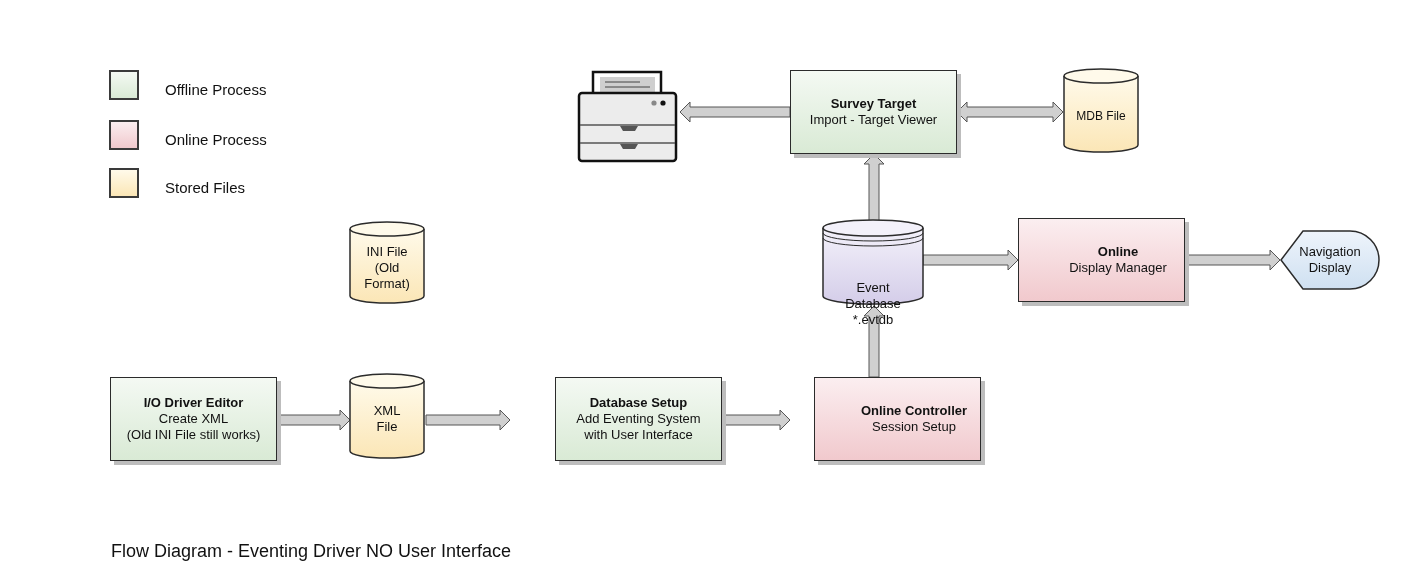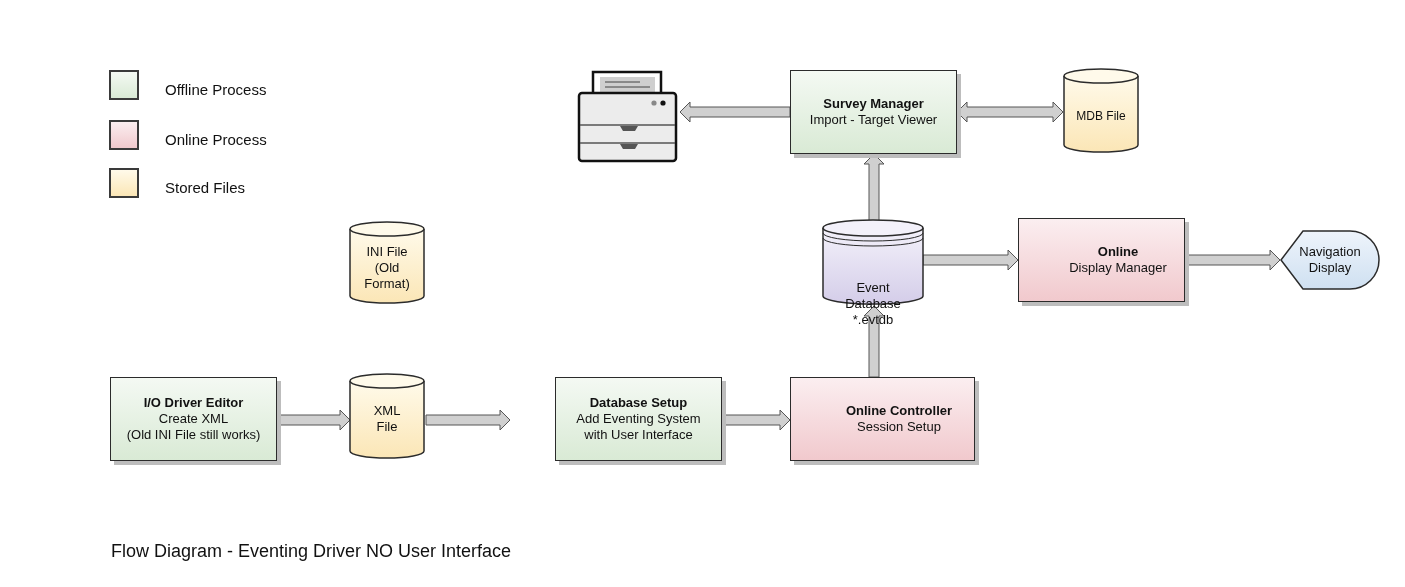--- a/index.html
+++ b/index.html
@@ -122,33 +122,33 @@
   <div>(Old</div>
   <div>Format)</div>
 </div>
 
 <div class="box green" style="left:510px;top:377px;width:167px;height:84px;margin-left:45px;">
   <div class="title">Database Setup</div>
   <div>Add Eventing System</div>
   <div>with User Interface</div>
 </div>
 
-<div class="box pink" style="left:790px;top:377px;width:185px;height:84px;">
+<div class="box pink" style="left:814px;top:377px;width:167px;height:84px;">
   <div class="title">Online Controller</div>
   <div>Session Setup</div>
 </div>
 
 <div class="cyl-text" style="left:823px;top:250px;width:100px;height:48px;margin-top:30px;">
   <div>Event</div>
   <div>Database</div>
   <div>*.evtdb</div>
 </div>
 
 <div class="box green" style="left:790px;top:70px;width:167px;height:84px;">
-  <div class="title">Survey Manager</div>
+  <div class="title">Survey Target</div>
   <div>Import - Target Viewer</div>
 </div>
 
 <div class="cyl-text" style="left:1064px;top:92px;width:74px;height:48px;font-size:12px;">
   <div>MDB File</div>
 </div>
 
 <div class="box pink" style="left:1018px;top:218px;width:167px;height:84px;">
   <div class="title">Online</div>
   <div>Display Manager</div>

